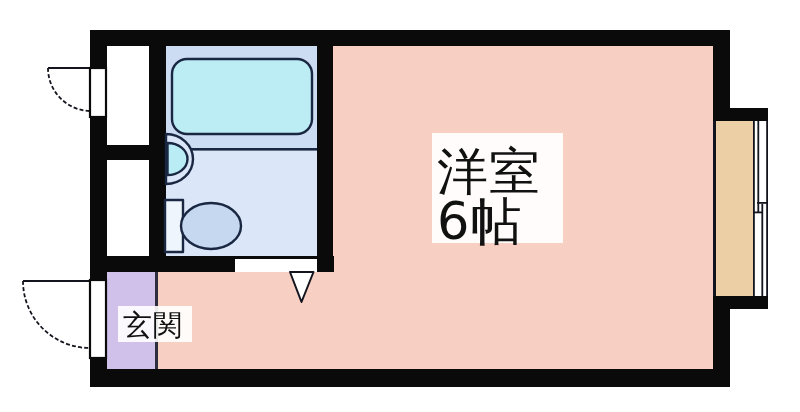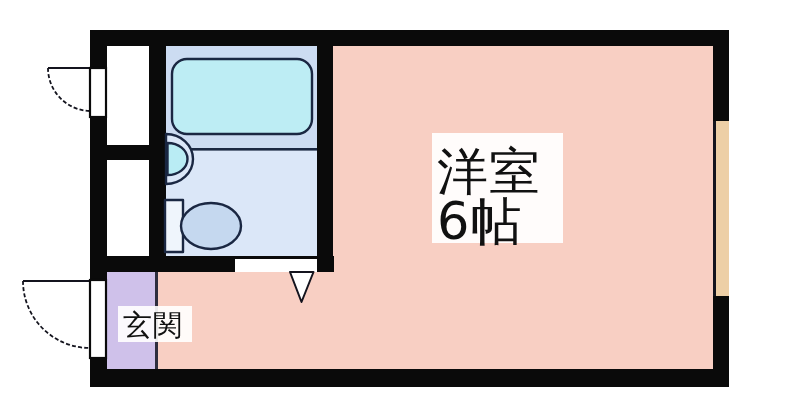--- a/index.html
+++ b/index.html
@@ -1,16 +1,16 @@
 <!DOCTYPE html>
 <html><head>
 <meta charset="utf-8">
 <style>
   html,body{margin:0;padding:0;background:#ffffff;}
-  .stage{position:relative;width:729px;height:412px;background:#ffffff;overflow:hidden;}
+  .stage{position:relative;width:800px;height:412px;background:#ffffff;overflow:hidden;}
   svg{display:block;}
   .fixture{stroke:#1a2742;stroke-width:2.4;stroke-linejoin:round;}
   .thinline{stroke:#14141e;stroke-width:2;fill:none;}
   .swingarc{stroke:#14141e;stroke-width:1.8;fill:none;stroke-dasharray:4 2.2;}
   .doorleaf{fill:#ffffff;stroke:#0a0a0a;stroke-width:2.2;}
   .triangle{fill:#ffffff;stroke:#14141e;stroke-width:2;stroke-linejoin:round;}
   .label-ja{font-family:"DejaVu Sans",sans-serif;fill:#111111;font-weight:500;}
   .lbl-big{font-size:51px;letter-spacing:1px;}
   .lbl-small{font-size:29px;letter-spacing:1px;}
   .sash{fill:#14141e;}

